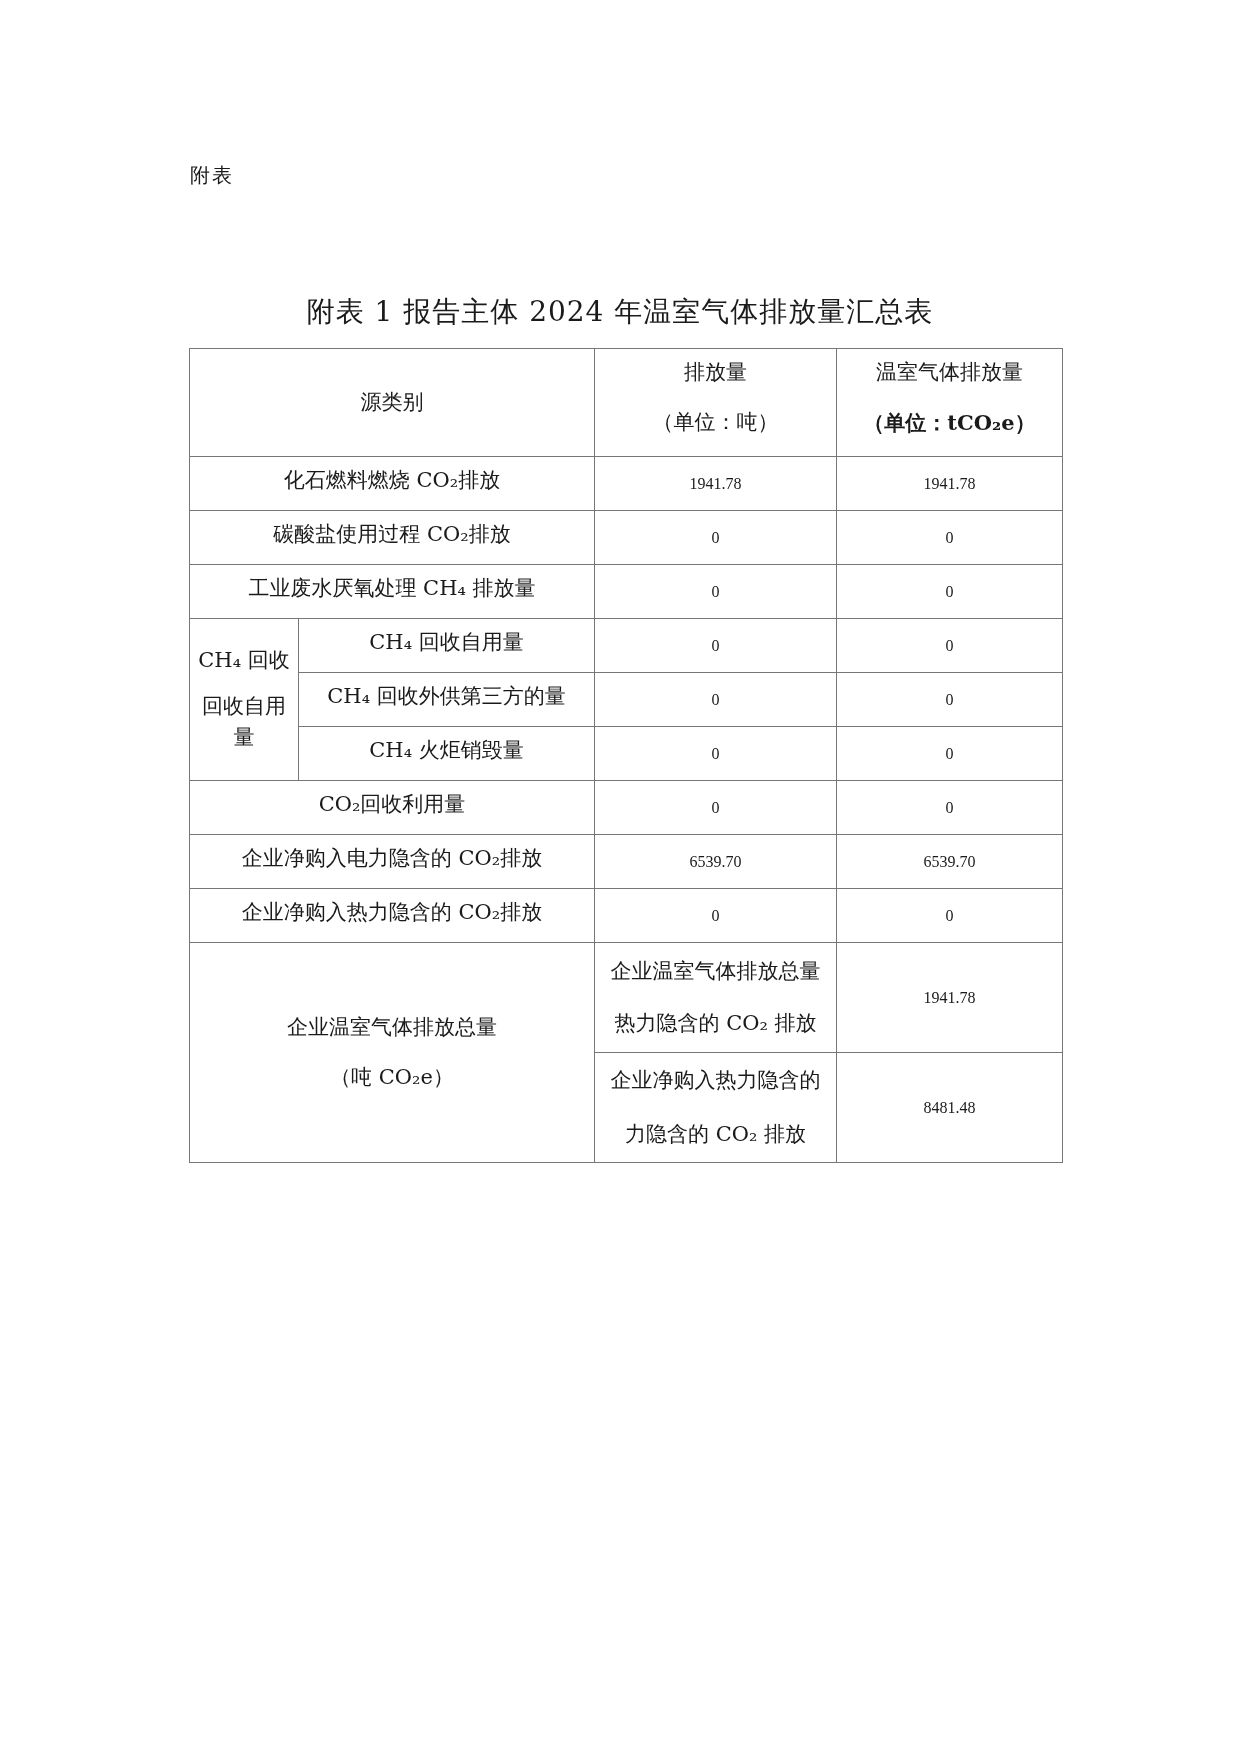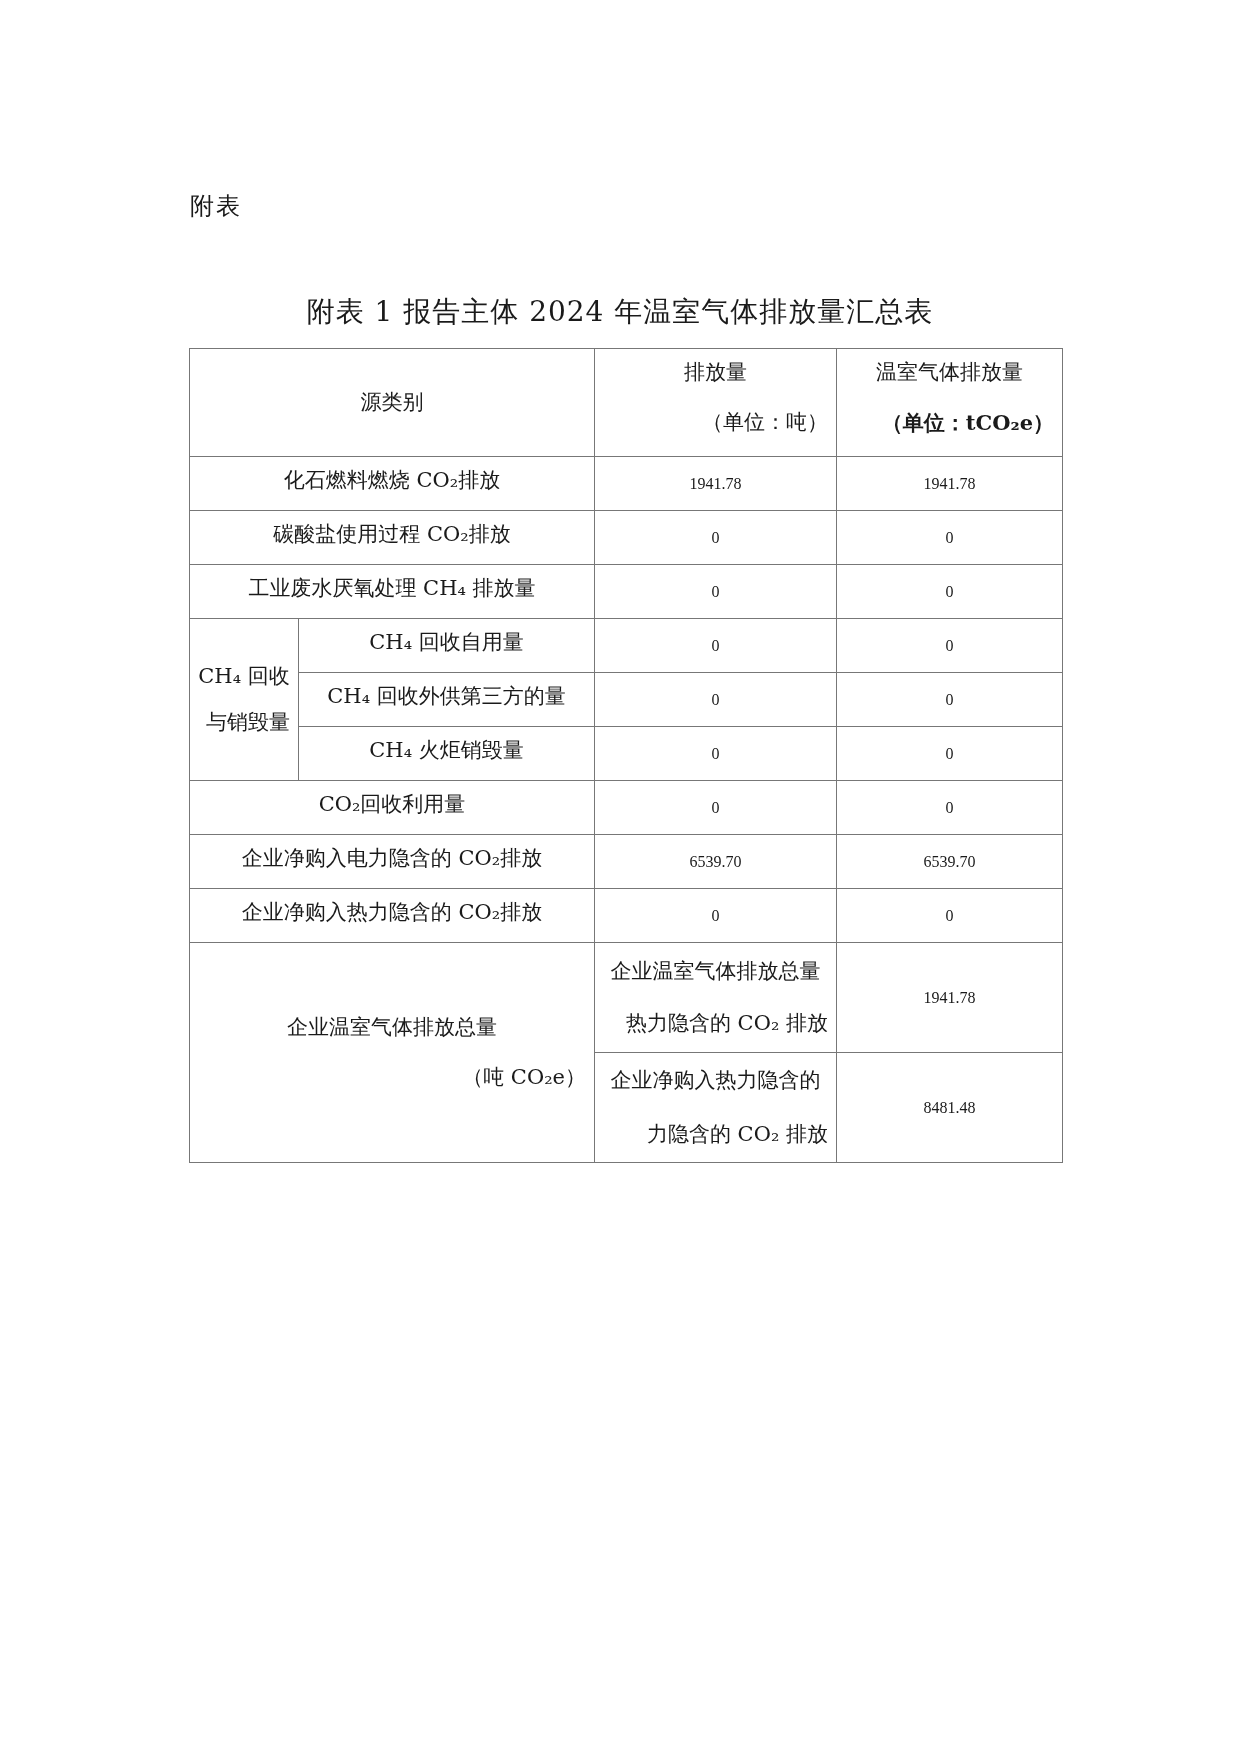--- a/index.html
+++ b/index.html
@@ -1,25 +1,25 @@
 <!DOCTYPE html>
 <html><head>
 <meta charset="utf-8">
 <style>
   html, body { margin:0; padding:0; background:#fff; }
   body { width:1240px; height:1753px; position:relative; font-family:"DejaVu Serif","Liberation Serif",serif; color:#1a1a1a; }
-  .heading { position:absolute; left:190px; top:162px; font-size:24px; letter-spacing:2px;margin-top:28px; }
+  .heading { position:absolute; left:190px; top:162px; font-size:20px; letter-spacing:2px; }
   .caption { position:absolute; left:0; width:1240px; top:293px; text-align:center; font-size:28px; letter-spacing:1px; }
   table { position:absolute; left:189px; top:348px; border-collapse:collapse; table-layout:fixed; width:873px; font-size:21px; }
   td { border:1.3px solid #777; text-align:center; vertical-align:middle; padding:8px; line-height:1.5; }
   .tall { height:108px; }
   .r { height:54px; }
   .vtop { vertical-align:top; padding-top:8px; }
   .hdr-line { display:block; }
-  .hdr-line + .hdr-line { margin-top:18px;text-align:right; }
+  .hdr-line + .hdr-line { margin-top:18px; }
   .num { font-family:"Liberation Serif",serif; font-size:16px; }
   .bold { font-weight:bold; }
 </style>
 </head>
 <body>
 
 <div class="heading">附表</div>
 <div class="caption">附表 1  报告主体 2024 年温室气体排放量汇总表</div>
 
 <table>
@@ -52,21 +52,21 @@
     <td class="num">0</td>
   </tr>
   <tr class="r">
     <td colspan="2" class="vtop">工业废水厌氧处理 CH₄ 排放量</td>
     <td class="num">0</td>
     <td class="num">0</td>
   </tr>
   <tr class="r">
     <td rowspan="3">
       <span class="hdr-line">CH₄ 回收</span>
-      <span class="hdr-line" style="margin-top:14px">与销毁量</span>
+      <span class="hdr-line" style="margin-top:14px">回收自用量</span>
     </td>
     <td class="vtop">CH₄ 回收自用量</td>
     <td class="num">0</td>
     <td class="num">0</td>
   </tr>
   <tr class="r">
     <td class="vtop">CH₄ 回收外供第三方的量</td>
     <td class="num">0</td>
     <td class="num">0</td>
   </tr>

